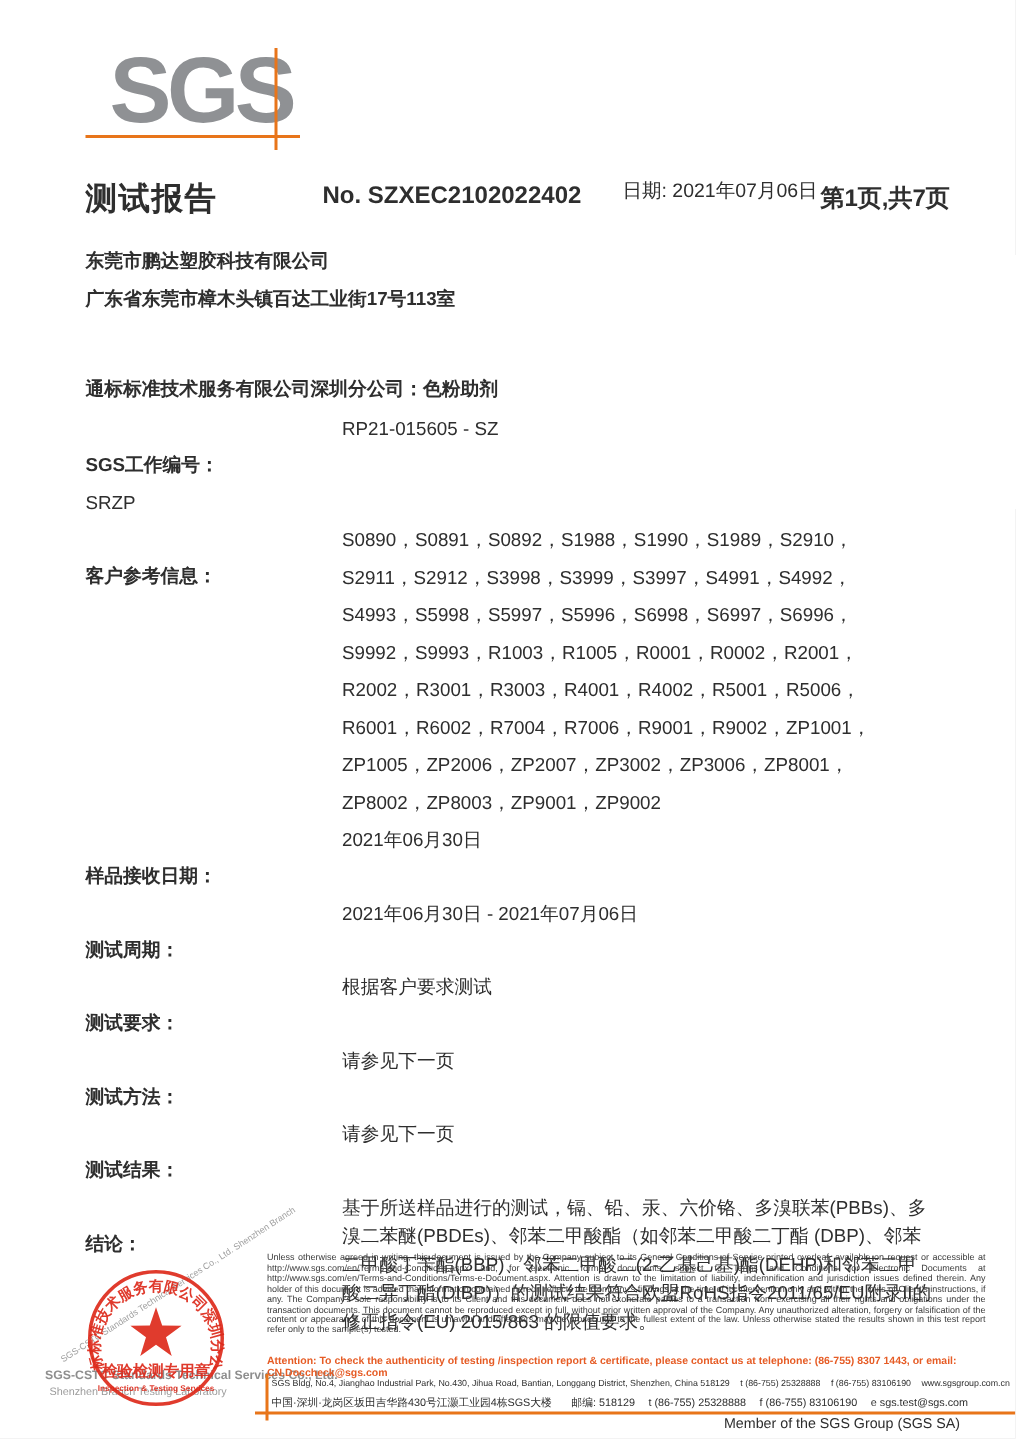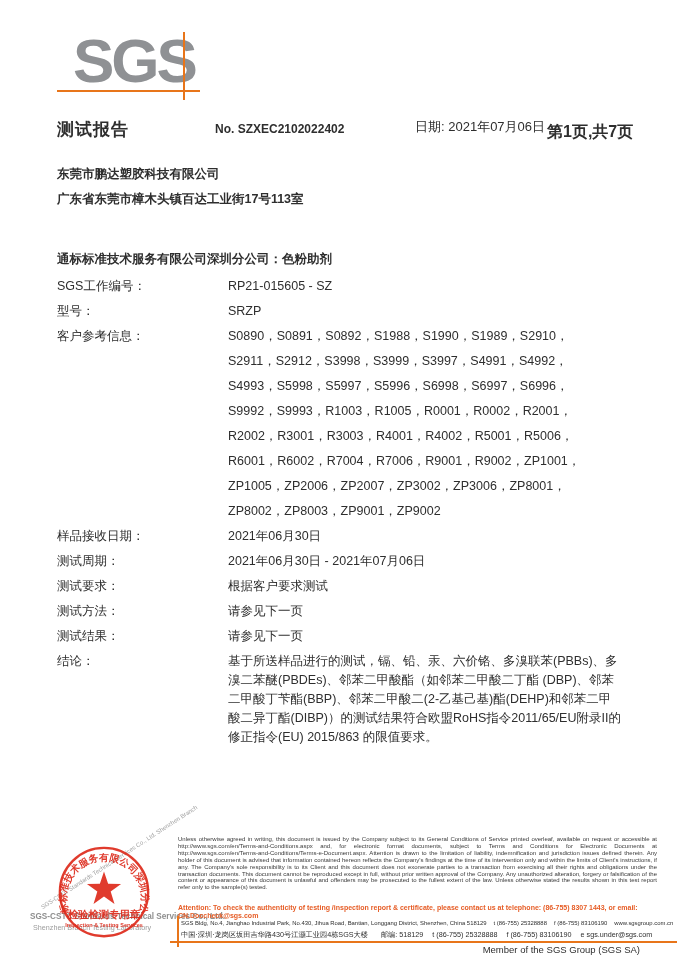--- a/index.html
+++ b/index.html
@@ -15,34 +15,34 @@
 
   
   .logo-wrap { position:absolute; left:57px; top:28px; width:160px; height:80px; }
   .logo-text { position:absolute; left:16px; top:2px; font-size:62px; line-height:62px;
                font-weight:700; color:var(--logogray); letter-spacing:-3px; }
   .logo-hline { position:absolute; left:0; top:62px; width:143px; height:2px; background:var(--orange); }
   .logo-vline { position:absolute; left:126px; top:4px; width:2px; height:68px; background:var(--orange); }
 
   
   .header-row { position:absolute; left:57px; top:118px; width:600px; height:24px; }
-  .title      { position:absolute; left:0; top:0; font-size:17px; font-weight:700; letter-spacing:1px; }
-  .report-no  { position:absolute; left:158px; top:4px; font-size:12px; font-weight:700; }
+  .title      { position:absolute; left:0; top:0; font-size:21px; font-weight:700; letter-spacing:1px; }
+  .report-no  { position:absolute; left:158px; top:4px; font-size:16px; font-weight:700; }
   .date       { position:absolute; left:358px; top:0; font-size:13px; font-weight:400; }
   .pages      { position:absolute; left:490px; top:4px; font-size:16px; font-weight:700; }
 
   
   .applicant { position:absolute; left:57px; top:162px; font-size:12.5px; font-weight:700; }
   .applicant div { line-height:25px; }
 
   
   .content { position:absolute; left:57px; top:247px; width:566px; font-size:12.5px; }
   .intro   { font-weight:700; line-height:25px; margin-bottom:2px; }
   .frow    { display:flex; align-items:flex-start; }
-  .flabel  { width:171px; flex:none; font-weight:400; line-height:25px; }
+  .flabel  { width:171px; flex:none; font-weight:700; line-height:25px;margin-top:24px; }
   .fvalue  { flex:1; }
   .fvalue .vline { line-height:25px; }
   .fvalue.para { padding-top:3px; }
   .fvalue.para .pline { line-height:19px; }
 
   
   .legal { position:absolute; left:178px; top:836px; width:479px;
            font-size:6px; line-height:6.9px; text-align:justify; color:#3a3a3a; }
   .attention { position:absolute; left:178px; top:904px; width:479px;
                font-size:7px; line-height:8.2px; font-weight:700; color:var(--attention); }
@@ -88,21 +88,20 @@
   <div class="content">
     <div class="intro">通标标准技术服务有限公司深圳分公司：色粉助剂</div>
     <div>
         <div class="frow">
           <div class="flabel">SGS工作编号：</div>
           <div class="fvalue">
             <div class="vline">RP21-015605 - SZ</div>
           </div>
         </div>
         <div class="frow">
-          <div class="flabel">型号：</div>
           <div class="fvalue">
             <div class="vline">SRZP</div>
           </div>
         </div>
         <div class="frow">
           <div class="flabel">客户参考信息：</div>
           <div class="fvalue">
             <div class="vline">S0890，S0891，S0892，S1988，S1990，S1989，S2910，</div>
             <div class="vline">S2911，S2912，S3998，S3999，S3997，S4991，S4992，</div>
             <div class="vline">S4993，S5998，S5997，S5996，S6998，S6997，S6996，</div>
@@ -176,20 +175,20 @@
     <span>SGS Bldg, No.4, Jianghao Industrial Park, No.430, Jihua Road, Bantian, Longgang District, Shenzhen, China  518129</span>
     <span>t (86-755) 25328888</span>
     <span>f (86-755) 83106190</span>
     <span>www.sgsgroup.com.cn</span>
   </div>
   <div class="addr-row addr2">
     <span>中国·深圳·龙岗区坂田吉华路430号江灏工业园4栋SGS大楼</span>
     <span class="post">邮编: 518129</span>
     <span>t (86-755) 25328888</span>
     <span>f (86-755) 83106190</span>
-    <span>e sgs.under@sgs.com</span>
+    <span>e sgs.test@sgs.com</span>
   </div>
 
   <div class="footer-hline"></div>
   <div class="footer-vline"></div>
   <div class="member">Member of the SGS Group (SGS SA)</div>
 
 </div>
 
 </body></html>

